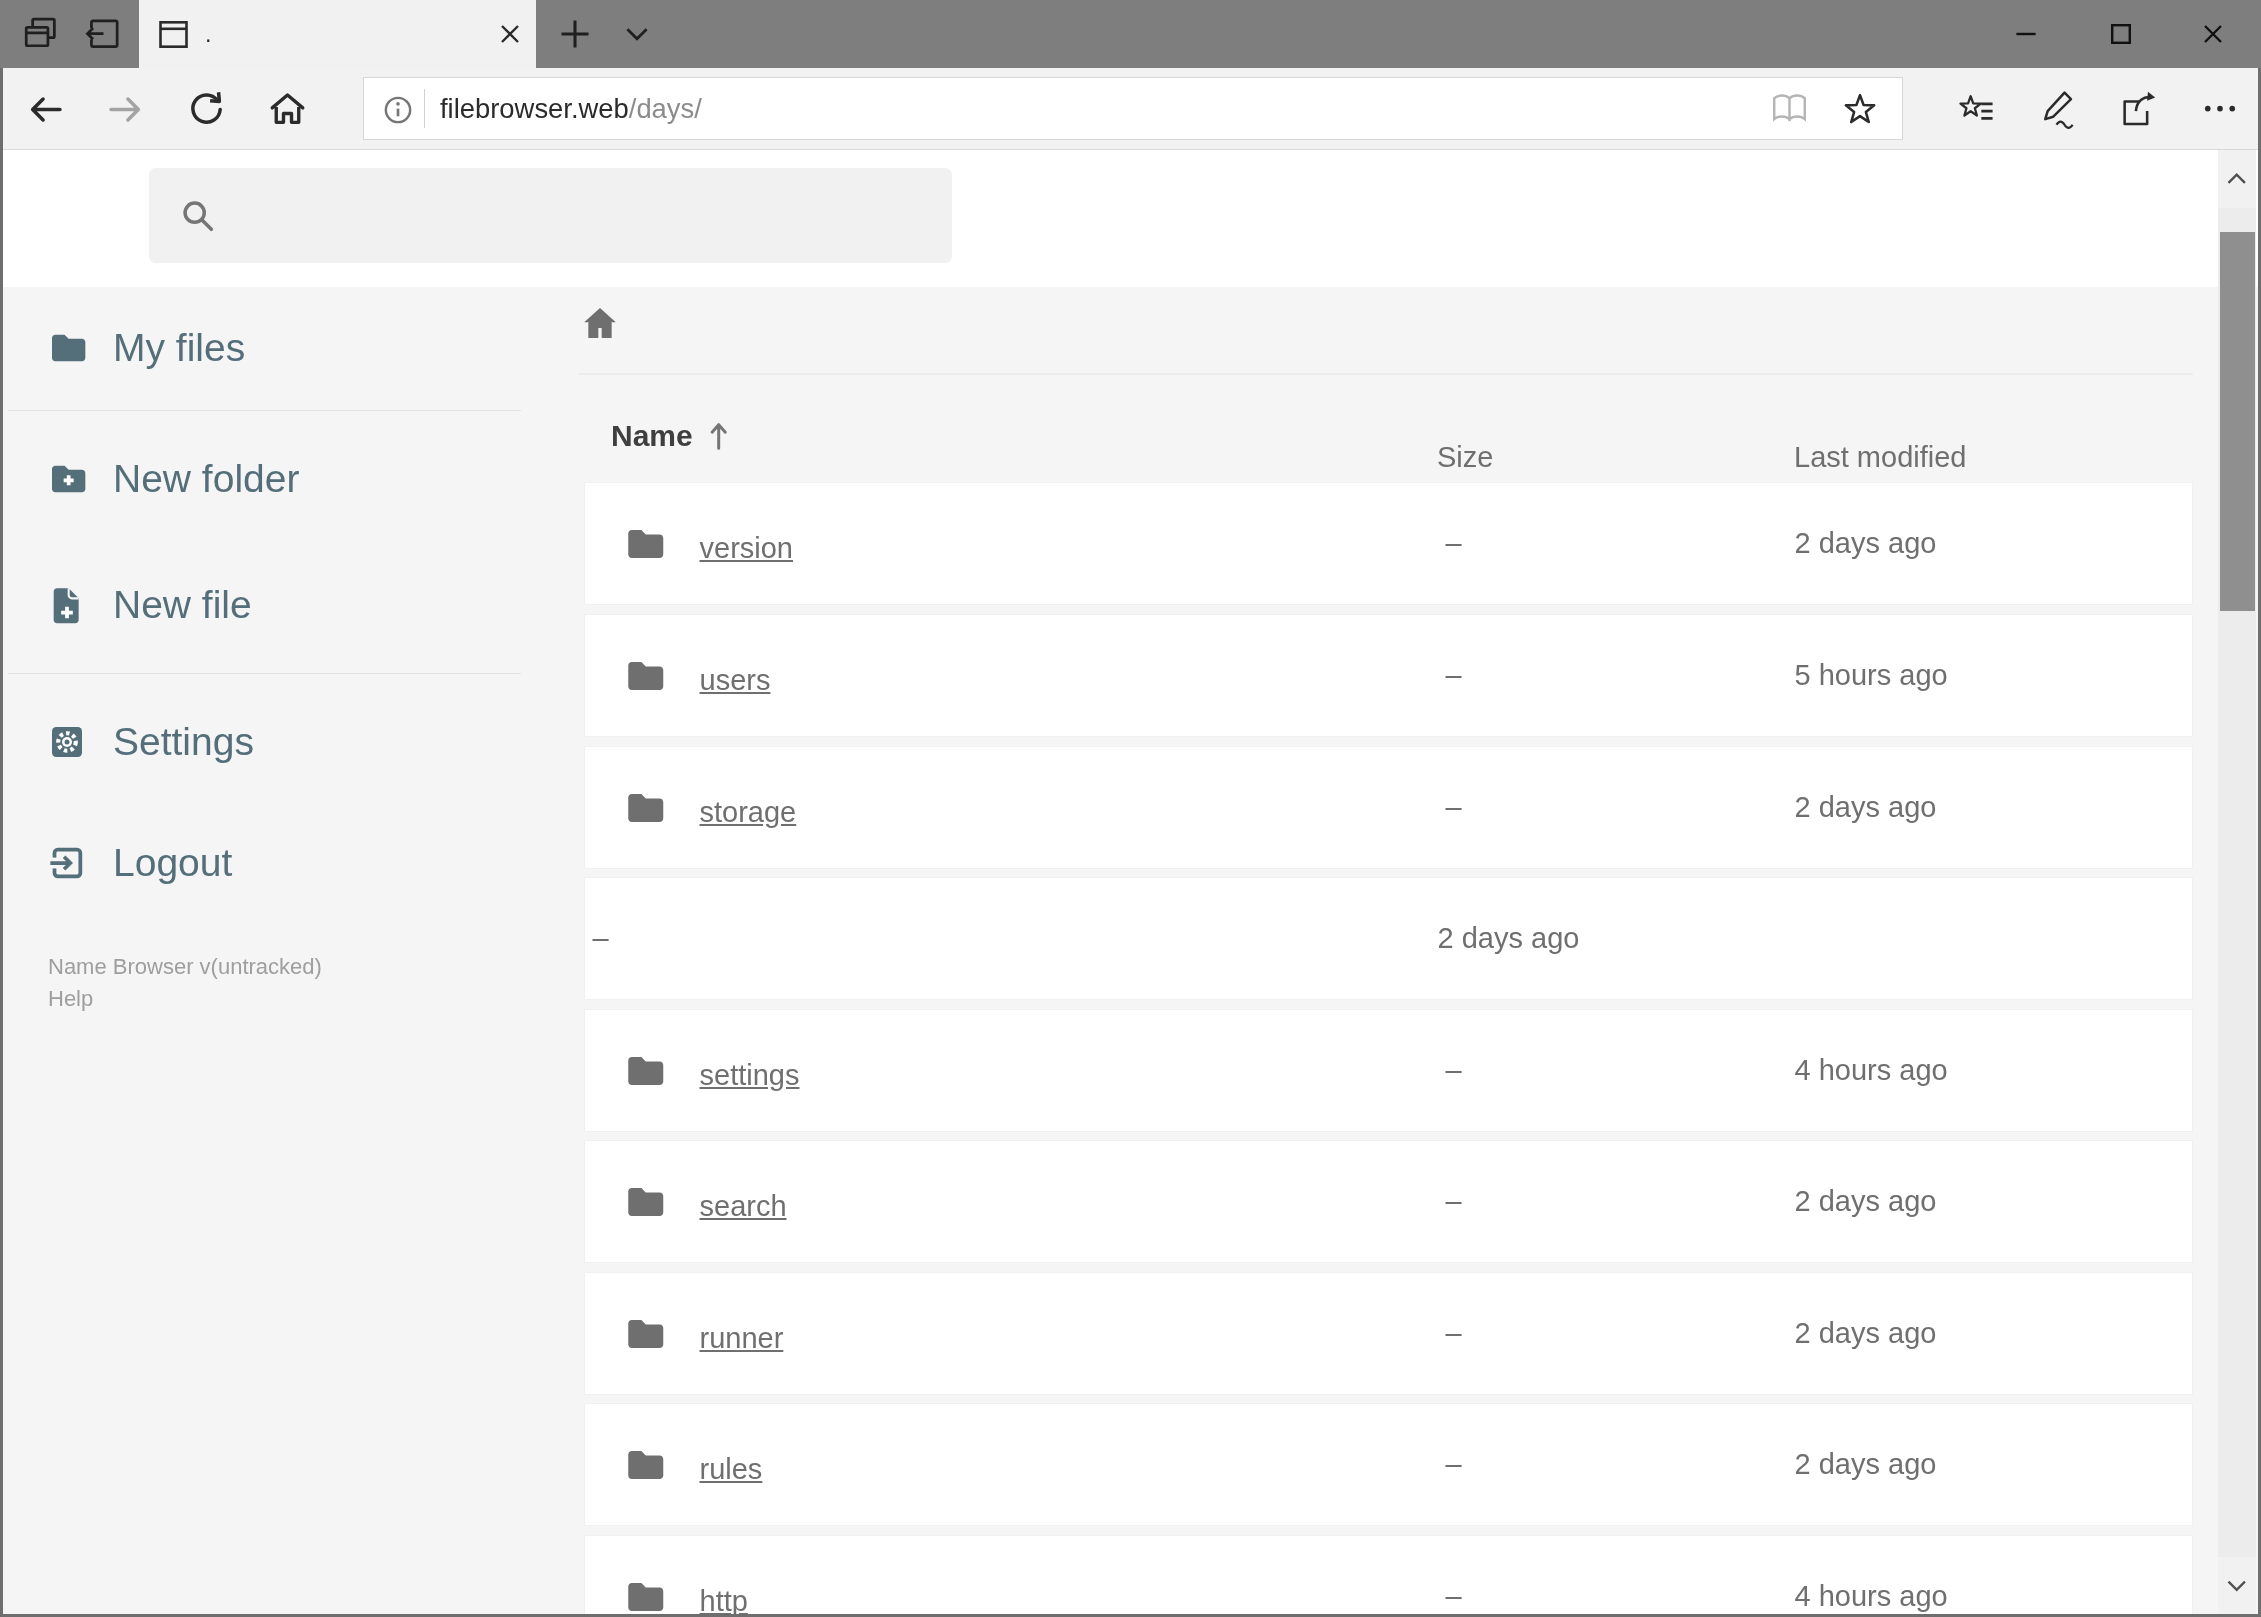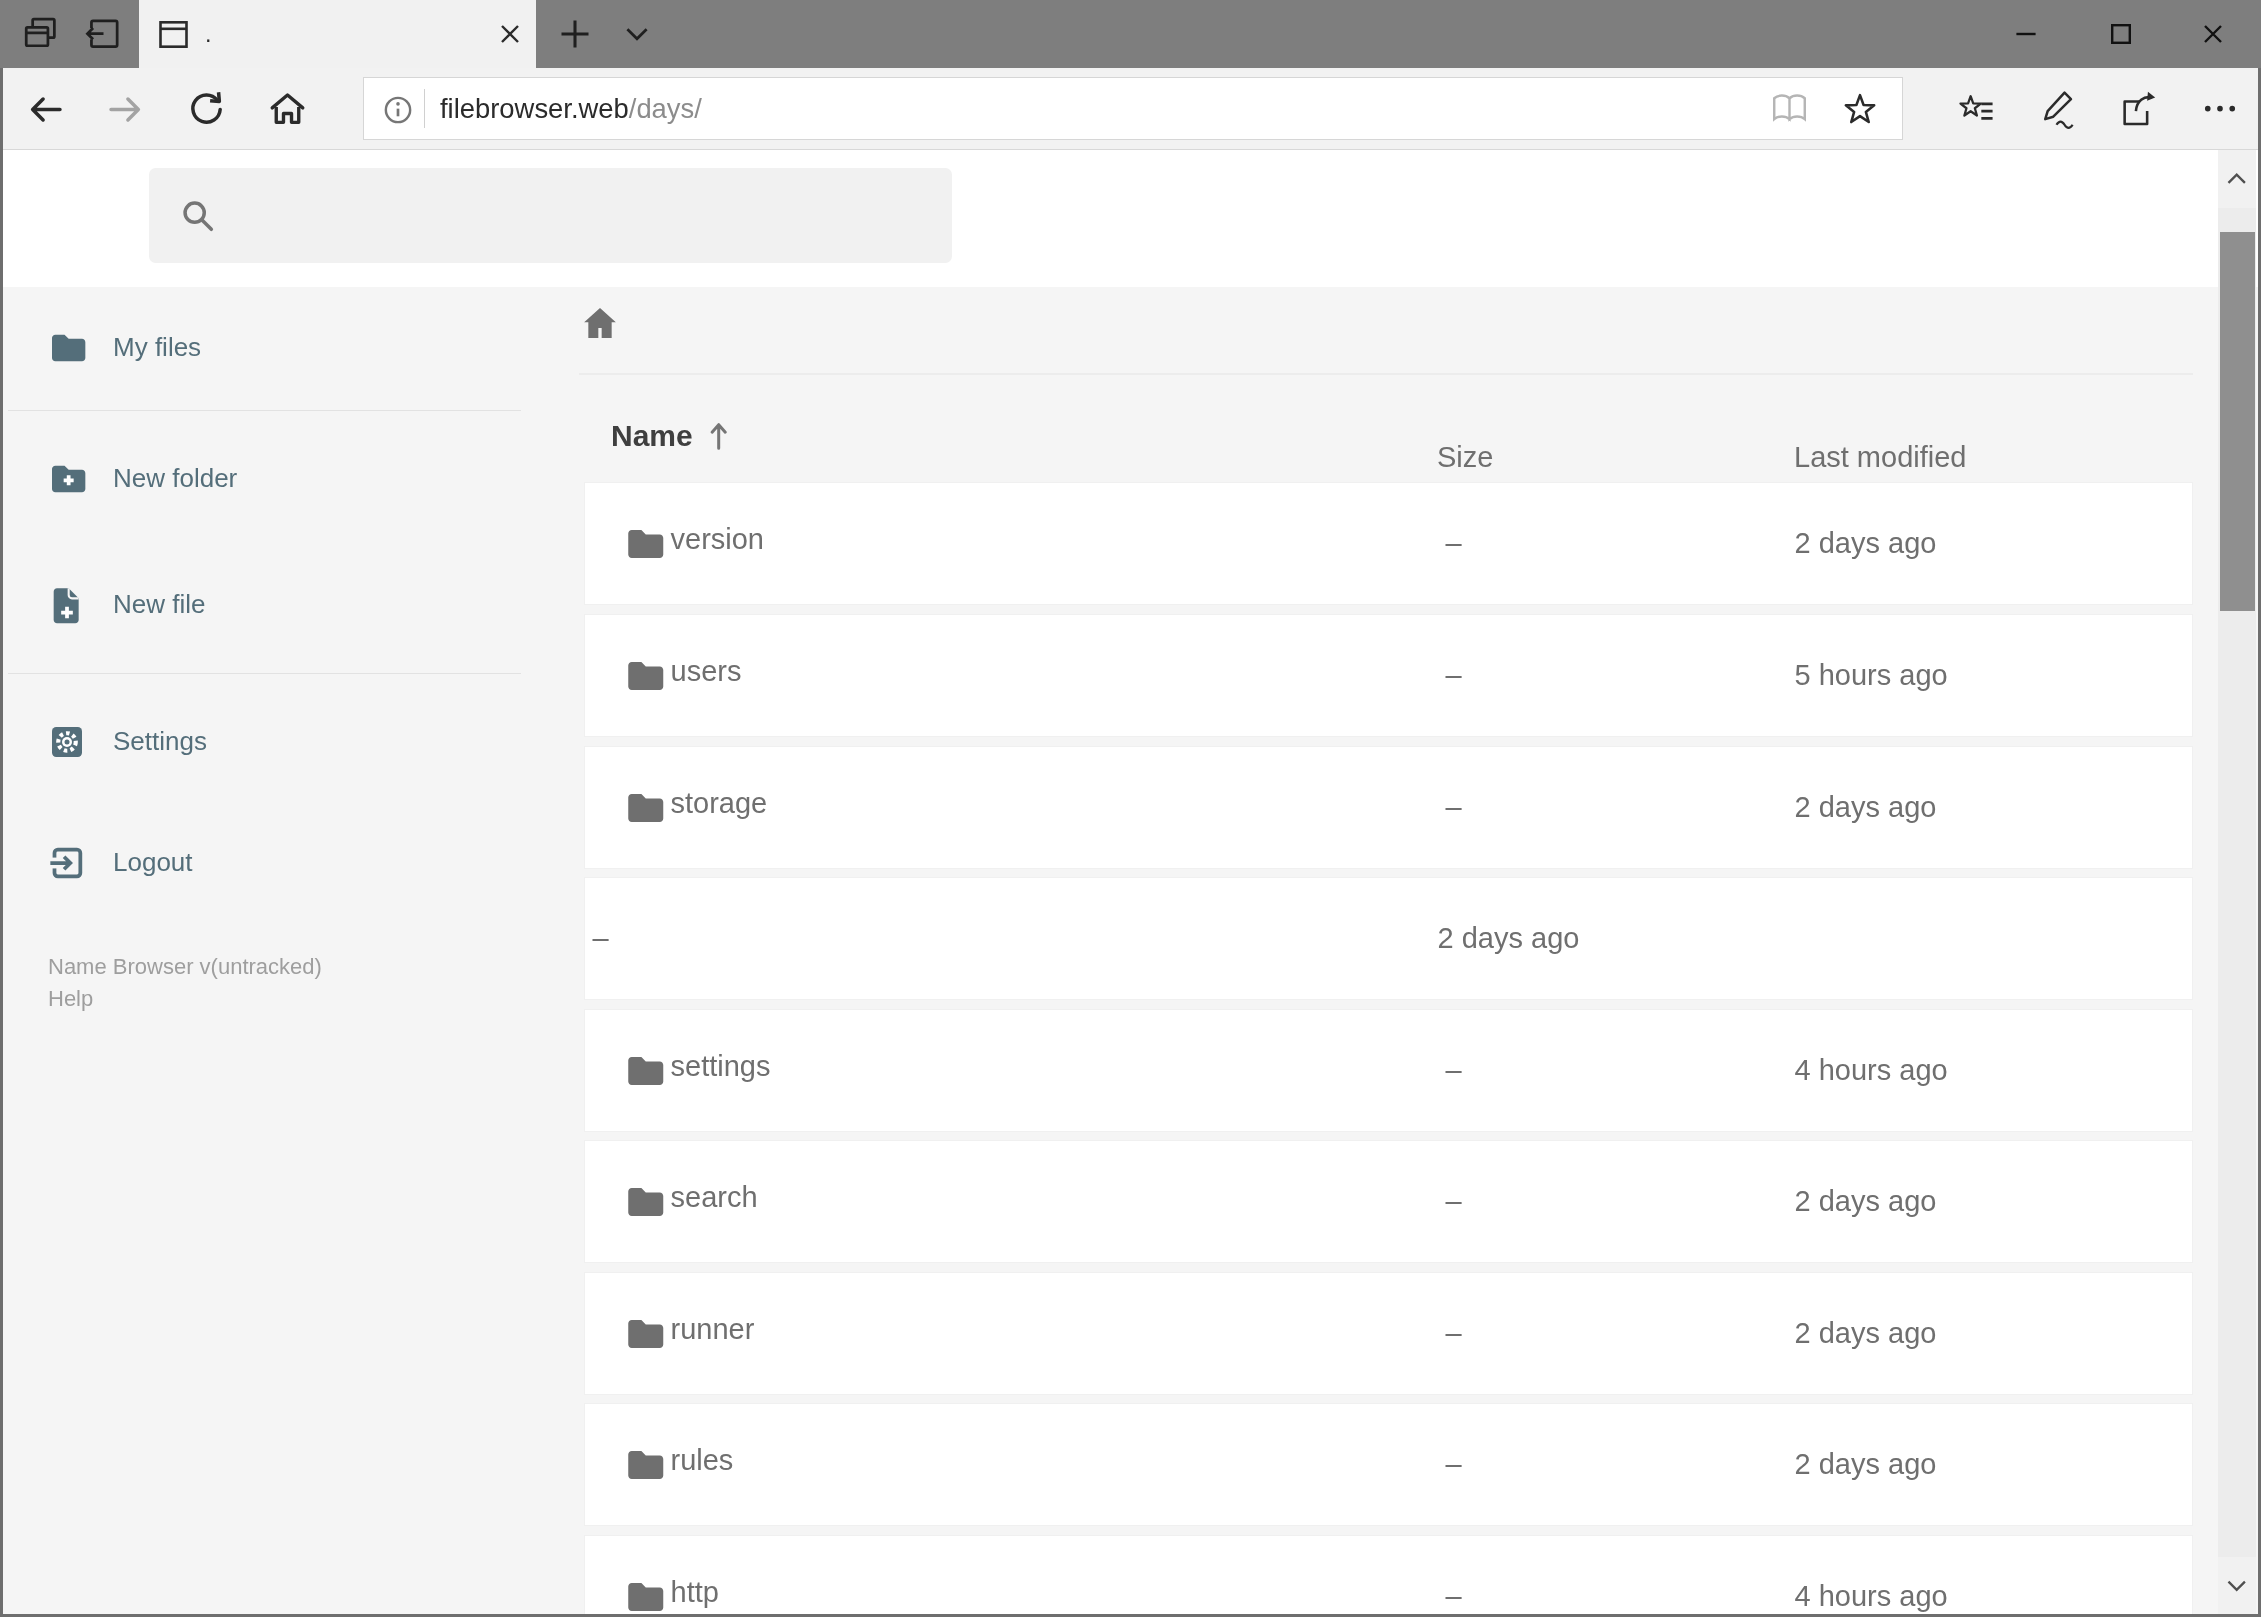--- a/index.html
+++ b/index.html
@@ -28,32 +28,32 @@
   .appheader{left:0;top:150px;width:2261px;height:136px;background:#fff;}
   .searchbar{left:149px;top:18px;width:803px;height:95px;background:#f1f1f1;border-radius:6.5px;display:flex;align-items:center;}
   .search-input{border:none;outline:none;background:transparent;font-family:"Liberation Sans",sans-serif;
                 font-size:30px;color:#555;flex:1;margin-left:19.4px;}
   .search-input::placeholder{color:#9a9a9a;}
   .hdr-ic{color:#546e7a;}
 
   
   .content{left:0;top:287px;width:2261px;height:1330px;background:#f5f5f5;overflow:hidden;}
   .side-item{left:0;width:533px;height:121px;display:flex;align-items:center;padding-left:47px;box-sizing:border-box;cursor:pointer;}
-  .side-item .lbl{font-size:26px;color:#546e7a;margin-left:26px;}
+  .side-item .lbl{font-size:39px;color:#546e7a;margin-left:26px;}
   .side-div{left:8px;width:513px;height:0.8px;background:#e2e2e2;}
   .credits{left:48px;font-size:22px;color:#9e9e9e;line-height:32px;}
 
   .main{left:577px;top:0;width:1615px;height:1330px;}
   .listing-divider{left:1.6px;top:86px;width:1614px;height:1.6px;background:#ececec;}
   .cols{left:0;top:110px;width:1615px;height:65px;display:grid;grid-template-columns:860px 357px auto;align-items:center;}
   .cols .c-name{padding-left:34px;font-size:30px;font-weight:700;color:#3f3f3f;display:flex;align-items:center;gap:16px;}
   .cols .c-plain{font-size:29px;color:#6f6f6f;margin-top:44px;}
   .row{left:6.5px;width:1609px;height:123px;background:#fff;border:0.8px solid #f0f0f0;box-sizing:border-box;
        display:grid;grid-template-columns:853px 357px auto;align-items:center;cursor:pointer;}
-  .cell-name{padding-left:38px;display:flex;align-items:flex-start;gap:6px;font-size:29px;color:#6f6f6f;}
+  .cell-name{padding-left:38px;display:flex;align-items:flex-end;gap:35px;font-size:29px;color:#6f6f6f;text-decoration:underline;}
   .cell-size{padding-left:8px;font-size:29px;color:#6f6f6f;}
   .cell-mod{font-size:29px;color:#6f6f6f;}
 
   
   .scrollbar{left:2218px;top:150px;width:38px;height:1464px;background:#ececec;}
   .sb-btn{left:0;width:38px;height:58px;background:#f1f1f1;color:#505050;}
   .sb-thumb{left:1.6px;top:82px;width:35px;height:379px;background:#8f8f8f;}
 
   .edge{background:#6e6e6e;z-index:60;}
 </style>

